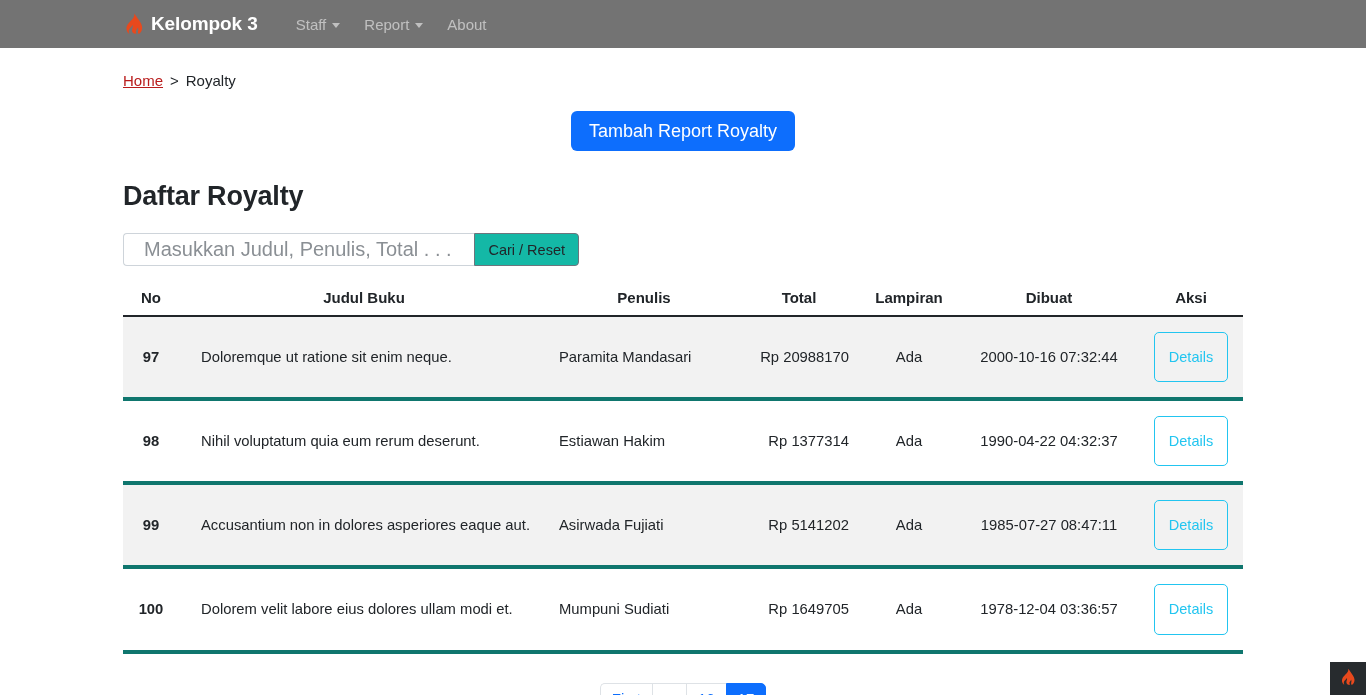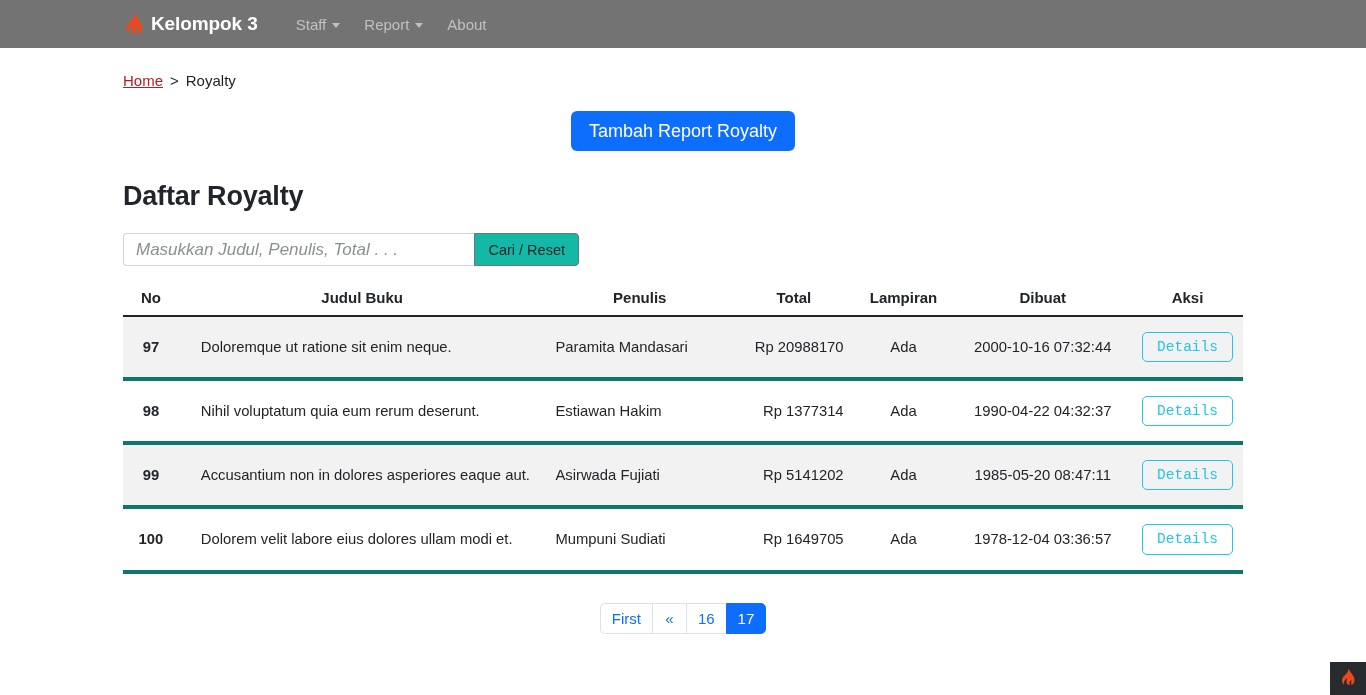--- a/index.html
+++ b/index.html
@@ -121,27 +121,26 @@
     display: flex;
     margin-top: 21px;
     width: 456px;
     height: 33px;
   }
   .search-input {
     flex: 1;
     border: 1px solid #ced4da;
     border-right: none;
     border-radius: 4px 0 0 4px;
-    padding: 0 12px;
-    font-size: 17px;
+    padding: 0 20px;
+    font-size: 20px;
     font-family: "Liberation Sans", sans-serif;
     color: #212529;
     outline: none;
     background: #ffffff;
-    font-style: italic;
   }
   .search-input::placeholder { color: #8a8f94; }
   .btn-search {
     border: 1px solid #6c757d;
     border-radius: 0 4px 4px 0;
     background: #14b8a6;
     color: #212529;
     font-size: 14.5px;
     font-family: "Liberation Sans", sans-serif;
     padding: 0 13px;
@@ -186,22 +185,22 @@
   thead .c-penulis { text-align: center; }
   thead .c-total   { text-align: center; }
 
   .btn-details {
     display: inline-block;
     border: 1px solid #22c5f0;
     color: #22c5f0;
     background: transparent;
     border-radius: 5px;
     font-size: 14.5px;
-    font-family: Liberation Mono, monospace;
-    padding: 5px 14px;
+    font-family: Liberation Sans, sans-serif;
+    padding: 15px 14px;
     cursor: pointer;
     line-height: 1.25;
     white-space: nowrap;
   }
 
   
   .pagination-wrap {
     display: flex;
     justify-content: center;
     margin-top: 29px;
@@ -325,21 +324,21 @@
           <td class="c-lamp">Ada</td>
           <td class="c-dibuat">1990-04-22 04:32:37</td>
           <td class="c-aksi"><button class="btn-details">Details</button></td>
         </tr>
         <tr>
           <td class="c-no">99</td>
           <td class="c-judul">Accusantium non in dolores asperiores eaque aut.</td>
           <td class="c-penulis">Asirwada Fujiati</td>
           <td class="c-total">Rp 5141202</td>
           <td class="c-lamp">Ada</td>
-          <td class="c-dibuat">1985-05-20 08:47:11</td>
+          <td class="c-dibuat">1985-07-27 08:47:11</td>
           <td class="c-aksi"><button class="btn-details">Details</button></td>
         </tr>
         <tr>
           <td class="c-no">100</td>
           <td class="c-judul">Dolorem velit labore eius dolores ullam modi et.</td>
           <td class="c-penulis">Mumpuni Sudiati</td>
           <td class="c-total">Rp 1649705</td>
           <td class="c-lamp">Ada</td>
           <td class="c-dibuat">1978-12-04 03:36:57</td>
           <td class="c-aksi"><button class="btn-details">Details</button></td>

